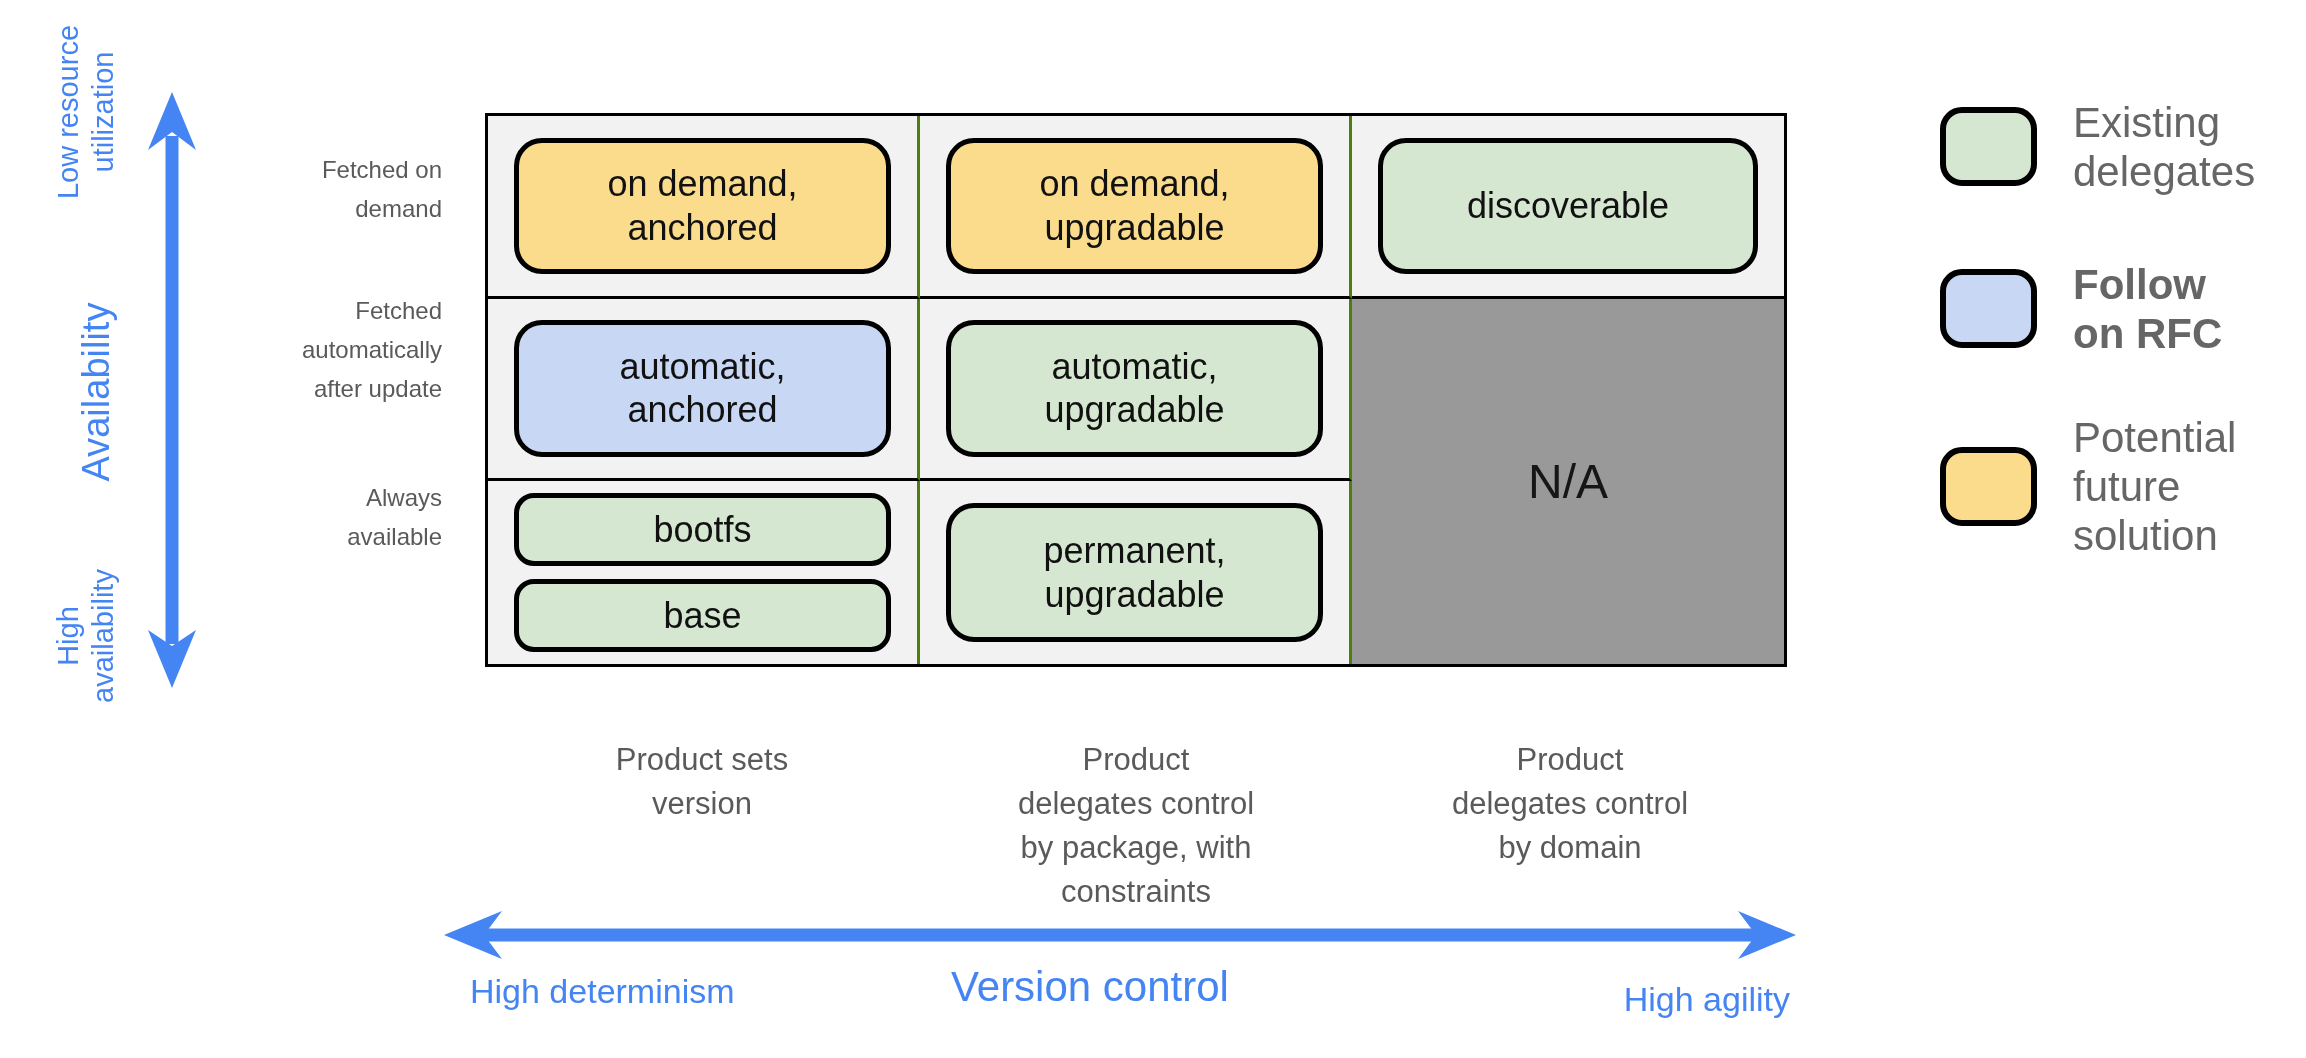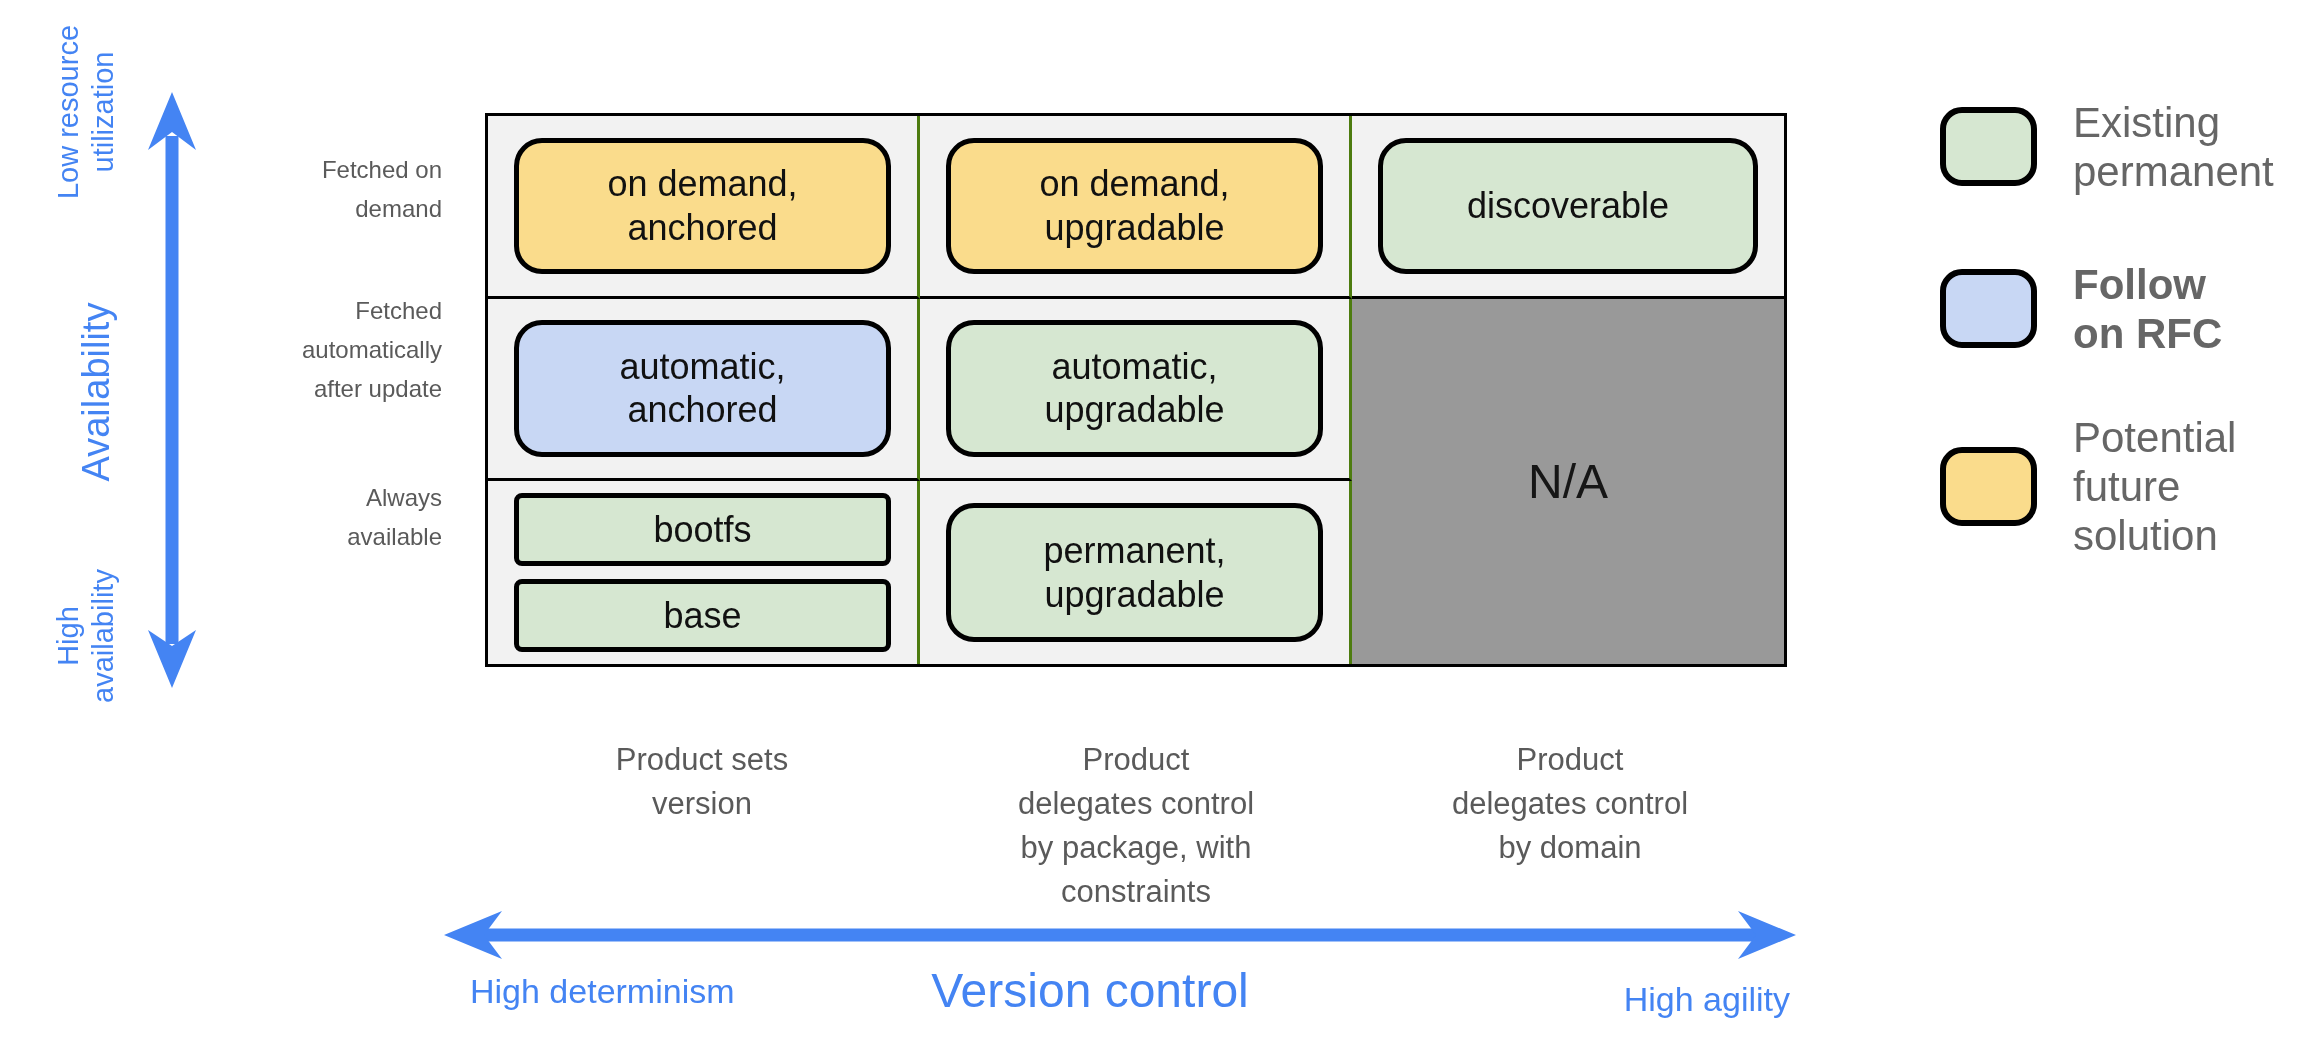--- a/index.html
+++ b/index.html
@@ -43,42 +43,42 @@
     grid-column:3;grid-row:2 / 4;border-right:none;border-bottom:none;
     background:#999999;
   }
   .pill{
     width:88%;height:76%;box-sizing:border-box;
     border:5px solid #000;border-radius:28px;
     display:flex;align-items:center;justify-content:center;
     text-align:center;font-size:36px;line-height:1.22;color:#111;
     white-space:pre-line;
   }
-  .pill.small{height:40%;border-radius:8px;}
+  .pill.small{height:40%;border-radius:20px;}
   .na-text{font-size:48px;color:#161616;}
 
   
   .collabel{
     position:absolute;top:738px;width:434px;text-align:center;
     color:#5a5a5a;font-size:31px;line-height:44px;white-space:pre-line;
   }
   #collabel-0{left:485px;}
   #collabel-1{left:919px;}
   #collabel-2{left:1353px;}
 
   
   .arrow-stroke{stroke:#4484f3;stroke-width:13;}
   .arrow-fill{fill:#4484f3;}
   #v-arrow{position:absolute;left:142px;top:88px;}
   #h-arrow{position:absolute;left:438px;top:905px;}
 
   
   .h-axis-label{position:absolute;color:#4484f3;}
   #hlabel-left{left:470px;top:972px;font-size:34px;}
-  #hlabel-center{left:890px;top:963px;width:400px;text-align:center;font-size:48px;}
+  #hlabel-center{left:890px;top:963px;width:400px;text-align:center;font-size:42px;}
   #hlabel-right{left:1560px;top:980px;width:230px;text-align:right;font-size:34px;}
 
   
   .legend-item{position:absolute;left:1940px;display:flex;align-items:center;gap:36px;}
   #legend-0{top:104px;height:85px;}
   #legend-1{top:266px;height:85px;font-weight:bold;}
   #legend-2{top:420px;height:132px;}
   .swatch{
     width:97px;height:79px;box-sizing:border-box;flex:none;
     border:6px solid #000;border-radius:22px;background:#ccc;
@@ -170,21 +170,21 @@
     <polygon class="arrow-fill" points="1358,30 1300,6 1318,30 1300,54"></polygon>
   </svg>
 
   <div id="hlabel-left" class="h-axis-label">High determinism</div>
   <div id="hlabel-center" class="h-axis-label">Version control</div>
   <div id="hlabel-right" class="h-axis-label">High agility</div>
 
   <div id="legend-0" class="legend-item">
     <div class="swatch" style="background: rgb(214, 231, 209);"></div>
     <div class="legend-label">Existing
-permanent</div>
+delegates</div>
   </div>
   <div id="legend-1" class="legend-item">
     <div class="swatch" style="background: rgb(200, 215, 244);"></div>
     <div class="legend-label">Follow
 on RFC</div>
   </div>
   <div id="legend-2" class="legend-item">
     <div class="swatch" style="background: rgb(250, 220, 140);"></div>
     <div class="legend-label">Potential
 future

